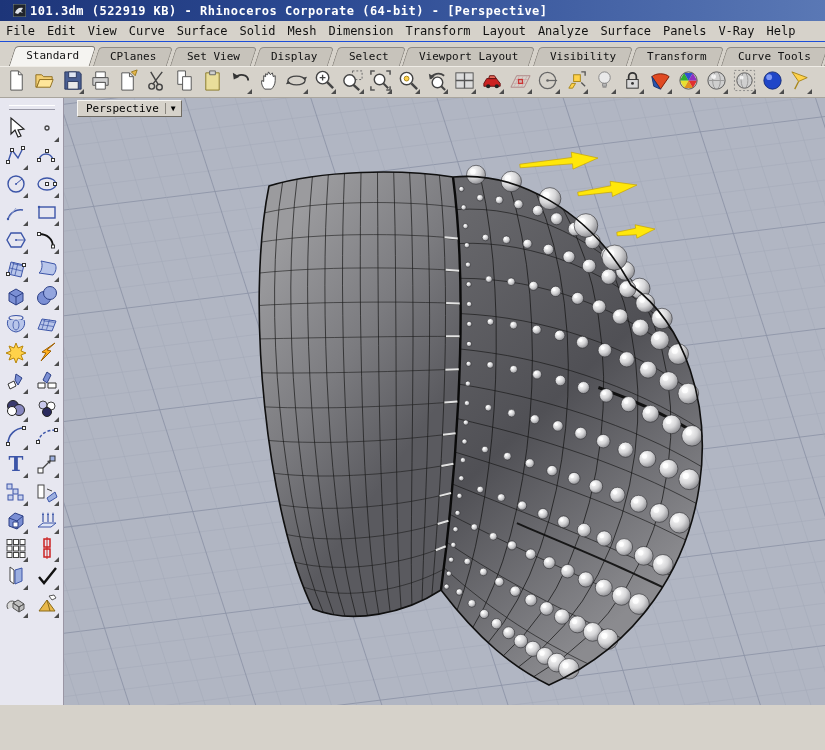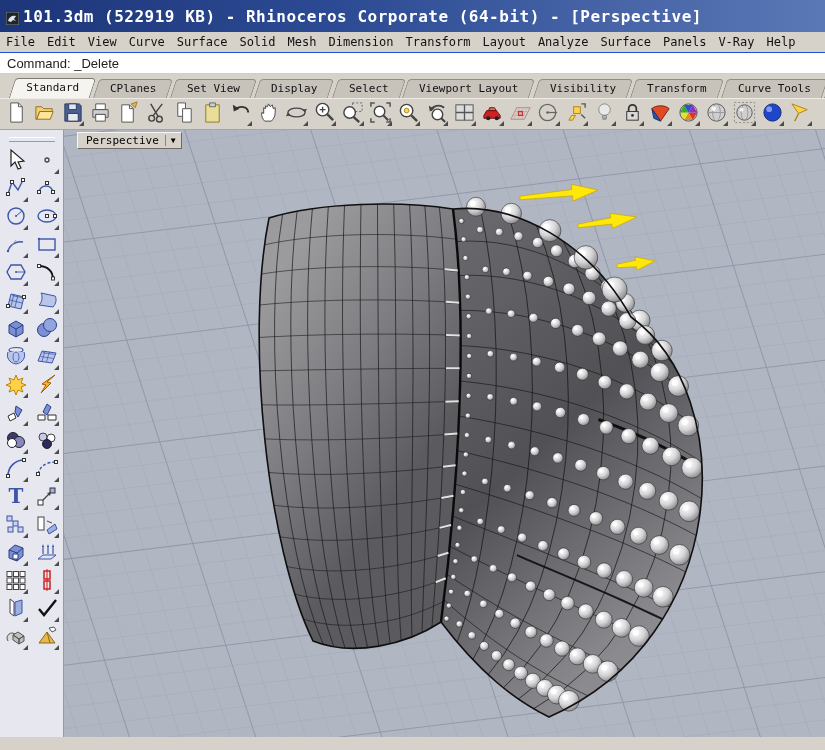--- a/index.html
+++ b/index.html
@@ -1,23 +1,23 @@
 <!DOCTYPE html>
 <html><head>
 <meta charset="utf-8">
 <style>
   html,body{margin:0;padding:0;}
   body{width:825px;height:750px;overflow:hidden;background:#d6d2ca;
        font-family:"DejaVu Sans Mono",monospace;-webkit-font-smoothing:none;}
   .app{position:relative;width:825px;height:750px;border:0;}
 
   
-  .titlebar{height:32px;background:linear-gradient(90deg,#1d3579 0%,#2c4a93 40%,#5a78b5 100%);
-            display:flex;align-items:center;gap:4px;padding-left:6px;color:#fff;
-            font-size:16px;font-weight:bold;letter-spacing:.5px;white-space:nowrap;}
+  .titlebar{height:21px;background:linear-gradient(90deg,#1d3579 0%,#2c4a93 40%,#5a78b5 100%);
+            display:flex;align-items:center;gap:4px;padding-left:13px;color:#fff;
+            font-size:12px;font-weight:bold;letter-spacing:.5px;white-space:nowrap;}
   .app-icon{width:13px;height:13px;display:inline-block;flex:0 0 auto;}
 
   
   .menubar{height:20px;background:#d6d2ca;border-bottom:1px solid #1d4ed8;
            display:flex;align-items:center;font-size:12px;color:#111;}
   .menu-item{padding:2px 6px;cursor:default;}
 
   
   .cmd-history{height:21px;background:#fff;border-bottom:1px solid #cfcfcf;
                font-family:"Liberation Sans",sans-serif;font-size:13px;color:#222;
@@ -85,23 +85,20 @@
       <span class="menu-item">Dimension</span>
       <span class="menu-item">Transform</span>
       <span class="menu-item">Layout</span>
       <span class="menu-item">Analyze</span>
       <span class="menu-item">Surface</span>
       <span class="menu-item">Panels</span>
       <span class="menu-item">V-Ray</span>
       <span class="menu-item">Help</span>
     </div>
 
-  <div class="cmd-history">
-    <span>Command: _Delete</span>
-  </div>
 
 
   <div class="tabbar" id="tabbar">
       <div class="tab active"><span>Standard</span></div>
       <div class="tab"><span>CPlanes</span></div>
       <div class="tab"><span>Set View</span></div>
       <div class="tab"><span>Display</span></div>
       <div class="tab"><span>Select</span></div>
       <div class="tab"><span>Viewport Layout</span></div>
       <div class="tab"><span>Visibility</span></div>

